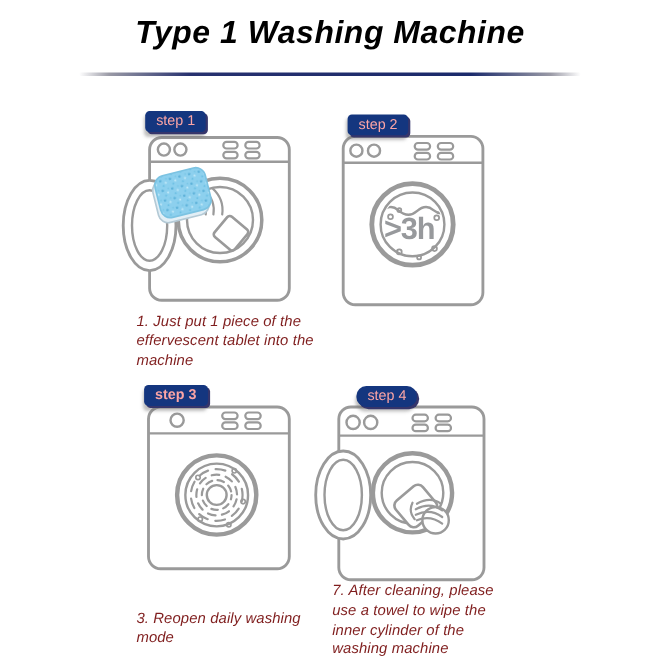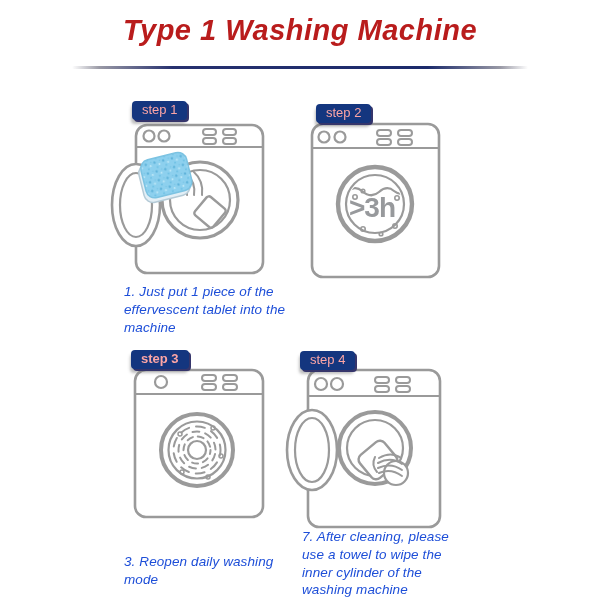--- a/index.html
+++ b/index.html
@@ -2,45 +2,45 @@
 <html><head>
 <meta charset="utf-8">
 <style>
   html,body{margin:0;padding:0;background:#ffffff;}
   .canvas{
     position:relative;width:600px;height:600px;background:#ffffff;
     font-family:"Liberation Sans", sans-serif;overflow:hidden;
   }
   .page-title{
     position:absolute;top:14px;left:0;width:600px;text-align:center;
-    font-size:29px;font-weight:bold;font-style:italic;color:#b91c1c;
+    font-size:29px;font-weight:bold;font-style:italic;color:#000000;
     margin:0;letter-spacing:0.5px;
   }
   .title-rule{
     position:absolute;top:66px;left:72px;width:456px;height:3px;border-radius:2px;
     background:linear-gradient(90deg, rgba(130,130,130,0) 0%, #9a9aa6 6%,
       #27316f 22%, #1b2a6b 78%, #9a9aa6 94%, rgba(130,130,130,0) 100%);
   }
   .step-badge{
     position:absolute;z-index:5;display:inline-block;
     background:#14367f;color:#fca5a5;font-size:13px;line-height:16px;
     padding:1px 10px 2px 10px;border-radius:4px;
     box-shadow:2px 2px 0 #35356b, -1px 4px 3px rgba(110,110,110,0.45);
   }
   .badge-1{left:132px;top:101px;}
   .badge-2{left:316px;top:104px;}
   .badge-3{left:131px;top:350px;font-weight:bold;}
-  .badge-4{left:300px;top:351px;}
+  .badge-4{left:324px;top:351px;border-radius:9px;}
   .machine-svg{position:absolute;z-index:1;}
   .m1{left:103px;top:118px;}
   .m2{left:300px;top:118px;}
   .m3{left:118px;top:366px;}
   .m4{left:283px;top:366px;}
   .caption{
-    position:absolute;font-size:13.5px;font-style:italic;color:#1d4ed8;
+    position:absolute;font-size:13.5px;font-style:italic;color:#7f1d1d;
     line-height:1.32;letter-spacing:0.1px;
   }
   .cap-1{left:124px;top:283px;width:178px;}
   .cap-2{left:302px;top:279px;width:175px;}
   .cap-3{left:124px;top:528px;width:175px;margin-top:25px;}
   .cap-4{left:302px;top:528px;width:172px;}
   .drum-label{
     font-family:"Liberation Sans", sans-serif;font-weight:bold;
     letter-spacing:-1px;
   }

